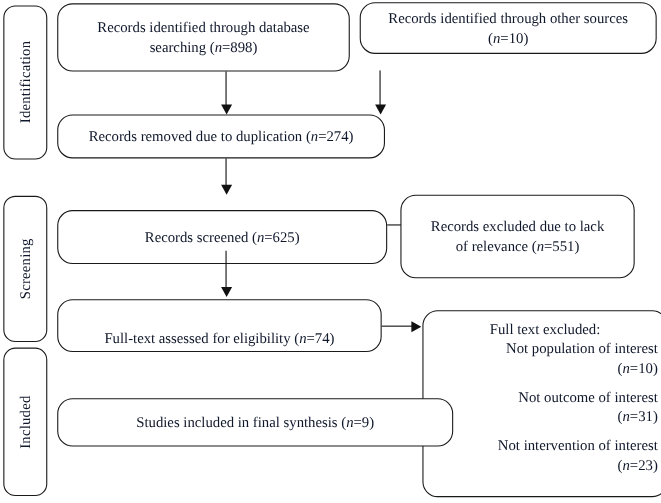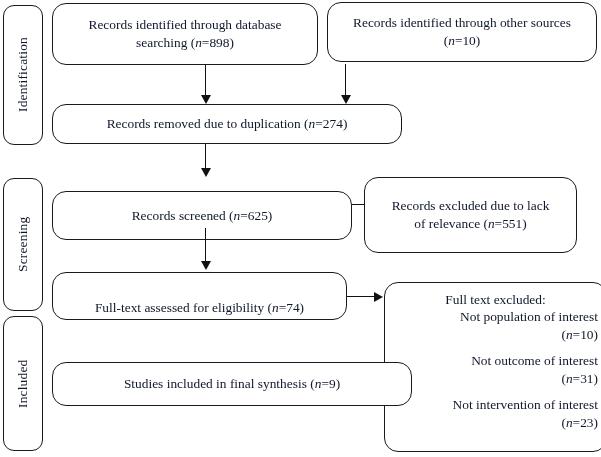--- a/index.html
+++ b/index.html
@@ -107,34 +107,34 @@
     <span>Included</span>
   </div>
 
   <div class="box" style="left:52px; top:3px; width:266px; height:62px;">
     <span class="box-text">
       <span>Records identified through database</span><br>
       <span>searching (</span><em class="n">n</em><span>=898)</span>
     </span>
   </div>
 
-  <div class="box" style="left:327px; top:2px; width:270px; height:60px;">
+  <div class="box" style="left:327px; top:2px; width:270px; height:47px;">
     <span class="box-text">
       <span>Records identified through other sources</span><br>
       <span>(</span><em class="n">n</em><span>=10)</span>
     </span>
   </div>
 
   <div class="vline" style="left:205px; top:65px; height:31px;"></div>
   <div class="arrow-down" style="left:200.5px; top:95px;"></div>
 
   <div class="vline" style="left:345px; top:64px; height:32px;"></div>
   <div class="arrow-down" style="left:340.5px; top:95px;"></div>
 
-  <div class="box" style="left:52px; top:104px; width:350px; height:40px;">
+  <div class="box" style="left:52px; top:104px; width:298px; height:40px;">
     <span class="box-text">
       <span>Records removed due to duplication (</span><em class="n">n</em><span>=274)</span>
     </span>
   </div>
 
   <div class="vline" style="left:205px; top:144px; height:25px;"></div>
   <div class="arrow-down" style="left:200.5px; top:168px;"></div>
 
   <div class="box" style="left:52px; top:191px; width:300px; height:49px;">
     <span class="box-text">

